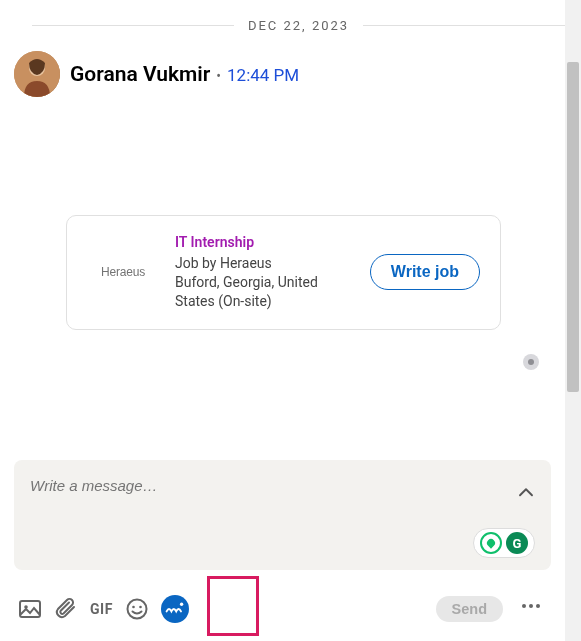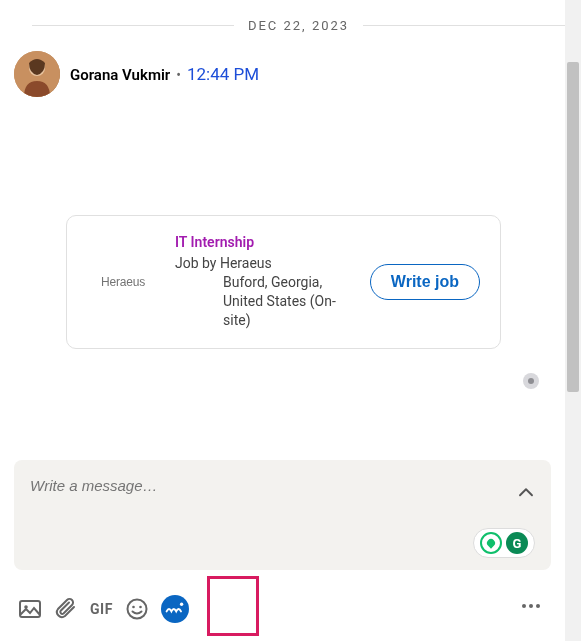--- a/index.html
+++ b/index.html
@@ -10,32 +10,32 @@
   .scrollbar-thumb { position: absolute; top: 62px; left: 2px; width: 12px; height: 330px; background: #c1c1c1; border-radius: 2px; }
   
   .date-divider { display: flex; align-items: center; margin: 18px 0 12px; padding-left: 32px; }
   .date-divider .line { flex: 1; height: 1px; background: #e0e0e0; }
   .date-divider .label { padding: 0 14px; color: #666; font-size: 13px; letter-spacing: 2px; font-weight: 400; }
 
   .msg-header { display: flex; align-items: center; padding: 6px 14px 8px; }
   .avatar { width: 46px; height: 46px; border-radius: 50%; background: linear-gradient(135deg,#d4a574 0%,#b87d4b 50%,#8b5a2b 100%); margin-right: 10px; display:flex; align-items:center; justify-content:center; overflow:hidden; }
   .avatar svg { width:100%; height:100%; }
   .sender { display: flex; align-items: baseline; gap: 6px; }
-  .sender-name { font-size: 15px; font-weight: 600; color: #000; }
+  .sender-name { font-size: 21px; font-weight: 600; color: #000; }
   .dot { color: #666; font-size: 14px; }
   .time { color: #1d4ed8; font-size: 17px; }
 
   .msg-body { flex: 1; overflow: auto; padding: 0 14px; }
 
   .job-card { margin: 110px 50px 0 52px; border: 1px solid #e0e0e0; border-radius: 10px; padding: 18px 20px; display: flex; align-items: center; gap: 16px; }
   .job-logo { width: 72px; text-align:center; color: #737373; font-size: 12px; letter-spacing: -0.2px; font-weight:400; font-family: Arial, sans-serif; }
   .job-details { flex: 1; }
   .job-title { font-size: 14px; font-weight: 600; color: #a21caf; margin-bottom: 4px; }
   .job-company { font-size: 14px; color: #444; line-height: 1.35; }
-  .job-location { font-size: 14px; color: #444; line-height: 1.35; margin-left: 48px; }
+  .job-location { font-size: 14px; color: #444; line-height: 1.35; }
   .view-job-btn { border: 1.5px solid #0a66c2; color: #0a66c2; background: #fff; font-size: 16px; font-weight: 600; padding: 8px 20px; border-radius: 22px; cursor: pointer; white-space: nowrap; }
 
   .read { text-align: right; padding: 20px 12px 0 0; }
   .read-avatar { width: 16px; height: 16px; border-radius: 50%; background: #d8d8dc; display:inline-flex; align-items:center; justify-content:center; }
   .read-avatar .dotc { width:6px; height:6px; border-radius:50%; background:#8e8e93; }
 
   .compose-wrap { background:#fff; }
   .compose { margin: 12px 14px 8px; background: #f3f2ef; border-radius: 8px; padding: 16px 16px 48px; position: relative; min-height: 110px; }
   .compose-input { width: 80%; border: none; background: transparent; font-size: 15px; color: #666; outline: none; resize:none;font-style:italic; }
   .compose-collapse { position: absolute; right: -2px; top: 18px; color: #555; cursor:pointer; padding: 6px 18px; }
@@ -145,20 +145,21 @@
         </div>
         <div class="tool">
           <span class="wc-icon">
             <svg viewBox="0 0 20 20" width="17" height="17">
                 <path d="M3 12 Q5 8 7 12 Q9 8 11 12 Q13 8 15 12" stroke="#fff" stroke-width="1.6" fill="none" stroke-linecap="round"></path>
                 <circle cx="15.5" cy="6" r="1.4" fill="#fff"></circle>
               </svg>
           </span>
         </div>
         <div class="spacer"></div>
+        <button class="send-btn">Send</button>
         <div class="more-dots">
           <svg viewBox="0 0 24 24" width="24" height="24">
               <circle cx="5" cy="12" r="2" fill="#666"></circle>
               <circle cx="12" cy="12" r="2" fill="#666"></circle>
               <circle cx="19" cy="12" r="2" fill="#666"></circle>
             </svg>
         </div>
 
         <div class="highlight-overlay" style="left:207px; top:-2px;"></div>
       </div>

